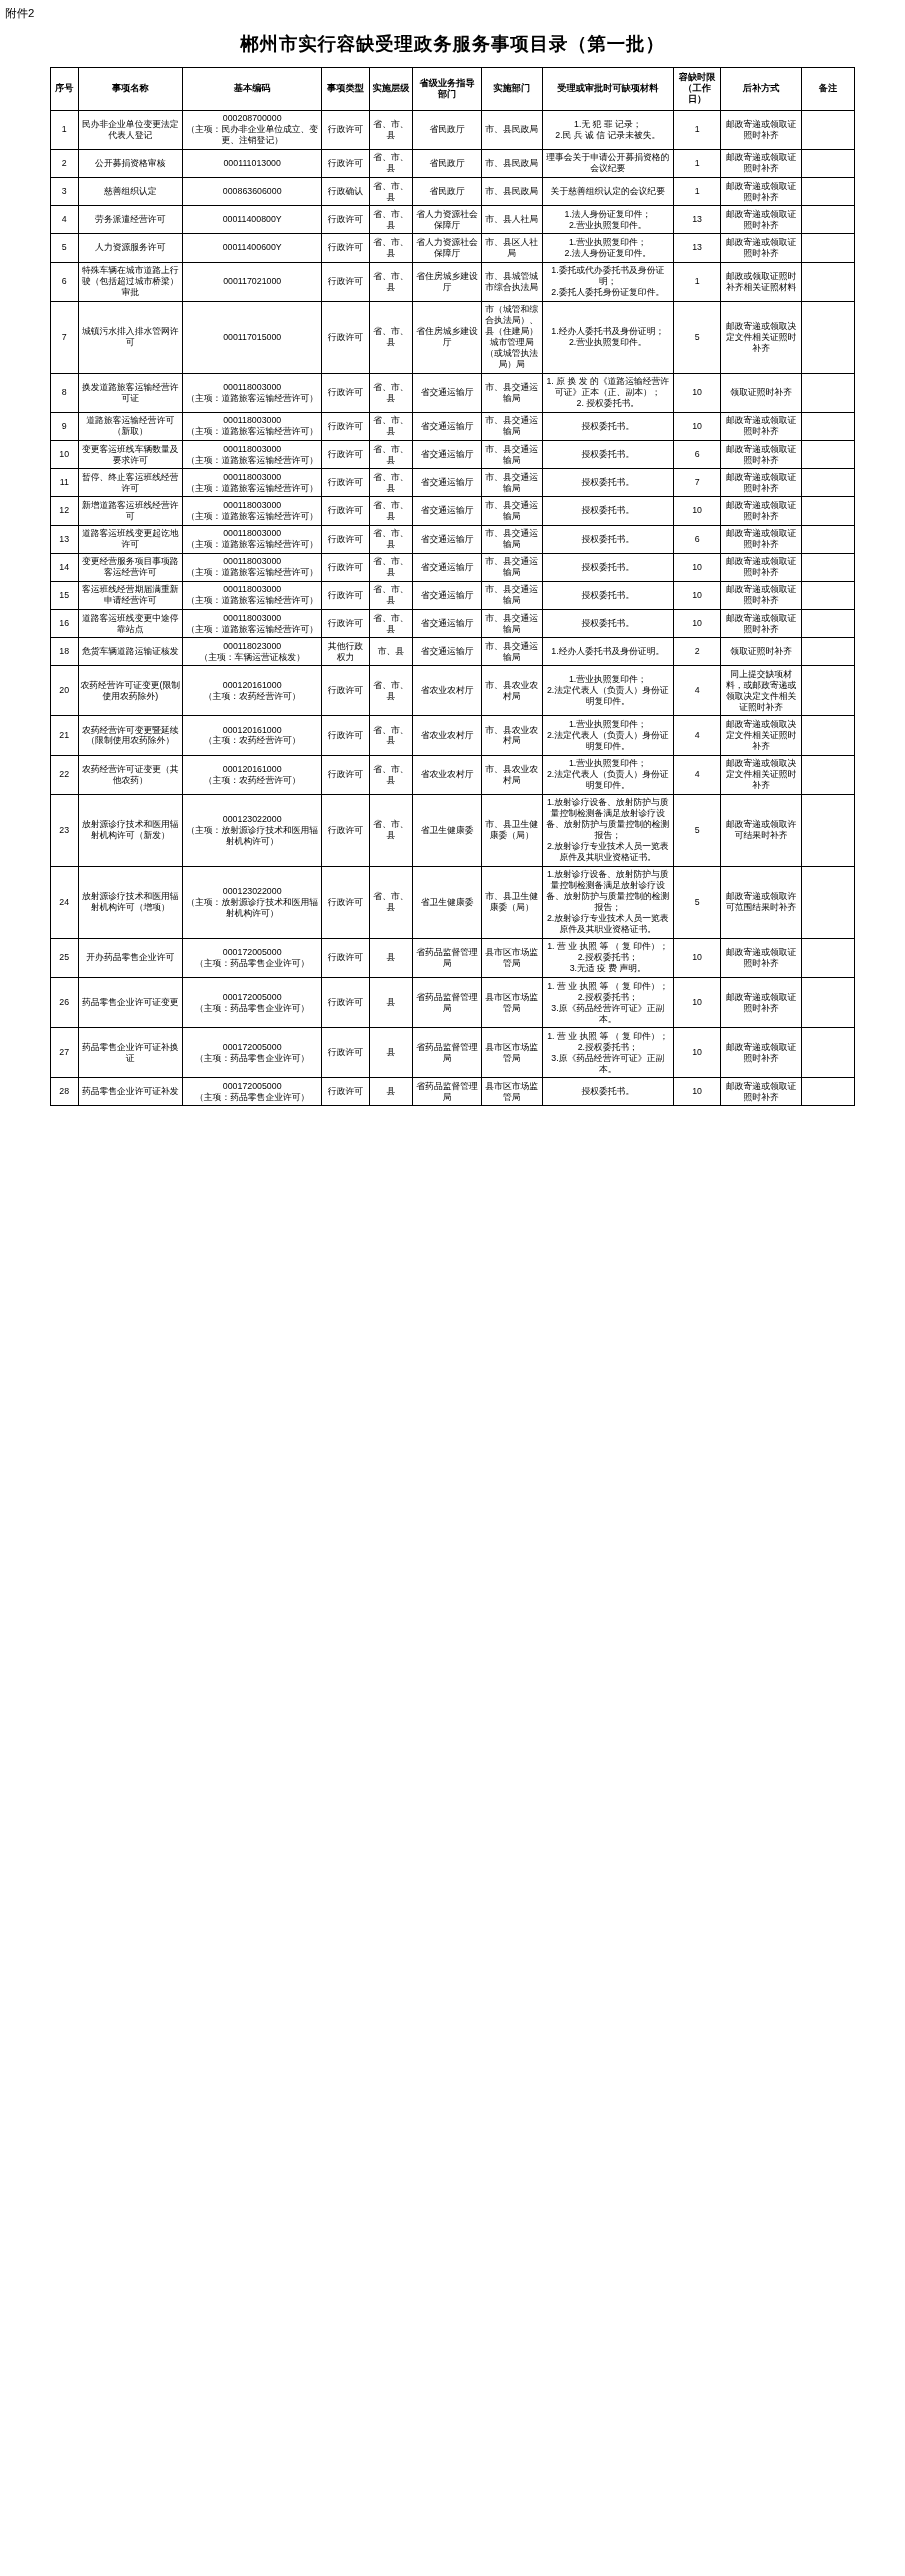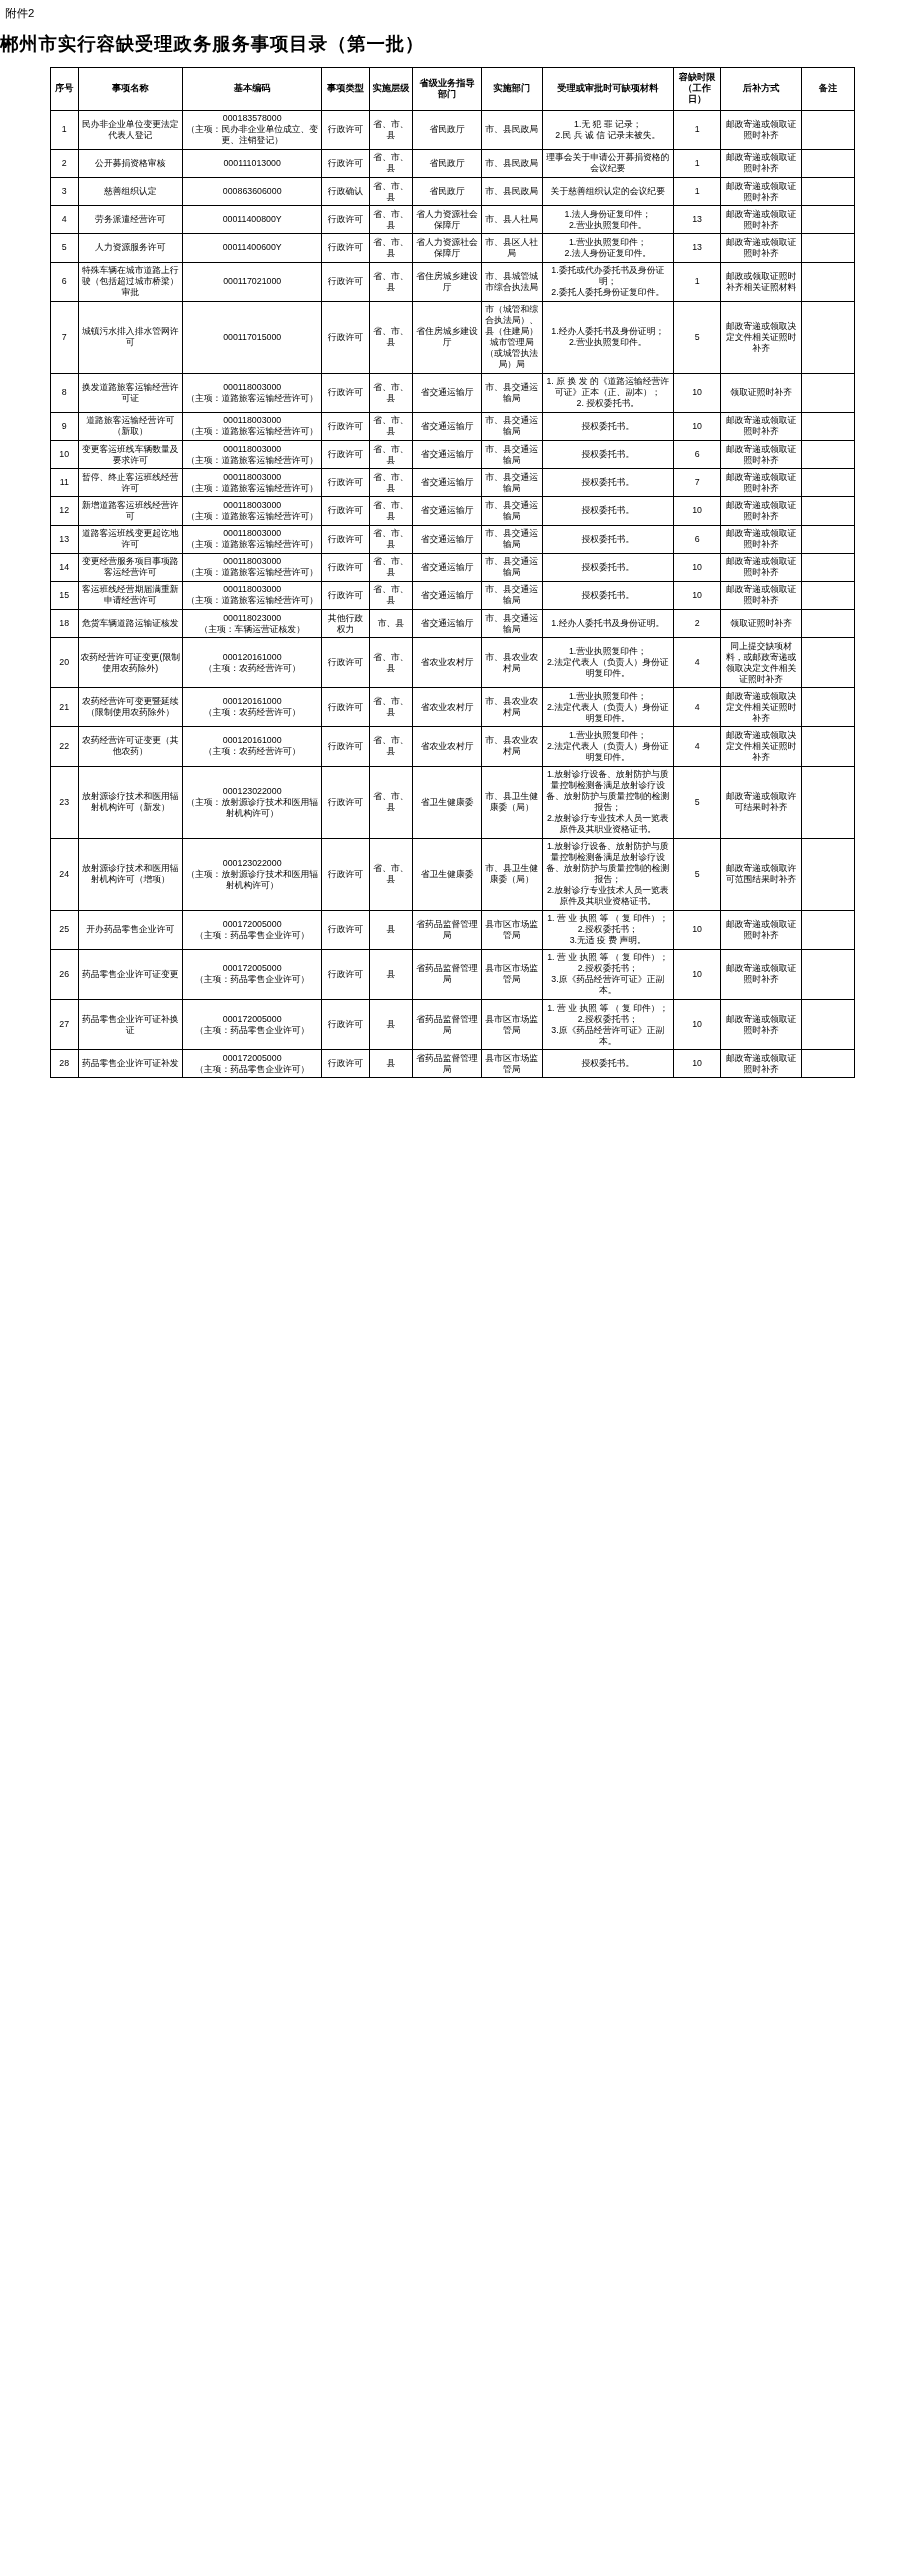--- a/index.html
+++ b/index.html
@@ -16,21 +16,21 @@
     width: 905px;
     box-sizing: border-box;
     padding: 5.3px 0 17.5px 0;
   }
   .attach-label {
     font-size: 11.4px;
     padding: 1.8px 0 5.3px 5.3px;
     line-height: 1.2;
   }
   .doc-title {
-    text-align: left;
+    text-align: center;
     font-size: 18.4px;
     font-weight: bold;
     letter-spacing: 0.9px;
     margin: 5.3px 0 10.5px 0;
     font-family: "Liberation Serif", serif;
   }
   .table-wrap {
     padding: 0 50px;
     box-sizing: border-box;
   }
@@ -108,21 +108,21 @@
           <th>受理或审批时可缺项材料</th>
           <th>容缺时限（工作日）</th>
           <th>后补方式</th>
           <th>备注</th>
         </tr>
       </thead>
       <tbody id="table-body">
           <tr>
             <td>1</td>
             <td>民办非企业单位变更法定代表人登记</td>
-            <td class="cell-multiline">000183578000
+            <td class="cell-multiline">000208700000
 （主项：民办非企业单位成立、变更、注销登记）</td>
             <td>行政许可</td>
             <td>省、市、县</td>
             <td>省民政厅</td>
             <td>市、县民政局</td>
             <td class="left cell-multiline">1.无 犯 罪 记录；
 2.民 兵 诚 信 记录未被失。</td>
             <td>1</td>
             <td>邮政寄递或领取证照时补齐</td>
             <td></td>
@@ -316,20 +316,34 @@
             <td>行政许可</td>
             <td>省、市、县</td>
             <td>省交通运输厅</td>
             <td>市、县交通运输局</td>
             <td class="left cell-multiline">授权委托书。</td>
             <td>10</td>
             <td>邮政寄递或领取证照时补齐</td>
             <td></td>
           </tr>
           <tr>
+            <td>16</td>
+            <td>道路客运班线变更中途停靠站点</td>
+            <td class="cell-multiline">000118003000
+（主项：道路旅客运输经营许可）</td>
+            <td>行政许可</td>
+            <td>省、市、县</td>
+            <td>省交通运输厅</td>
+            <td>市、县交通运输局</td>
+            <td class="left cell-multiline">授权委托书。</td>
+            <td>10</td>
+            <td>邮政寄递或领取证照时补齐</td>
+            <td></td>
+          </tr>
+          <tr>
             <td>18</td>
             <td>危货车辆道路运输证核发</td>
             <td class="cell-multiline">000118023000
 （主项：车辆运营证核发）</td>
             <td>其他行政权力</td>
             <td>市、县</td>
             <td>省交通运输厅</td>
             <td>市、县交通运输局</td>
             <td class="left cell-multiline">1.经办人委托书及身份证明。</td>
             <td>2</td>

